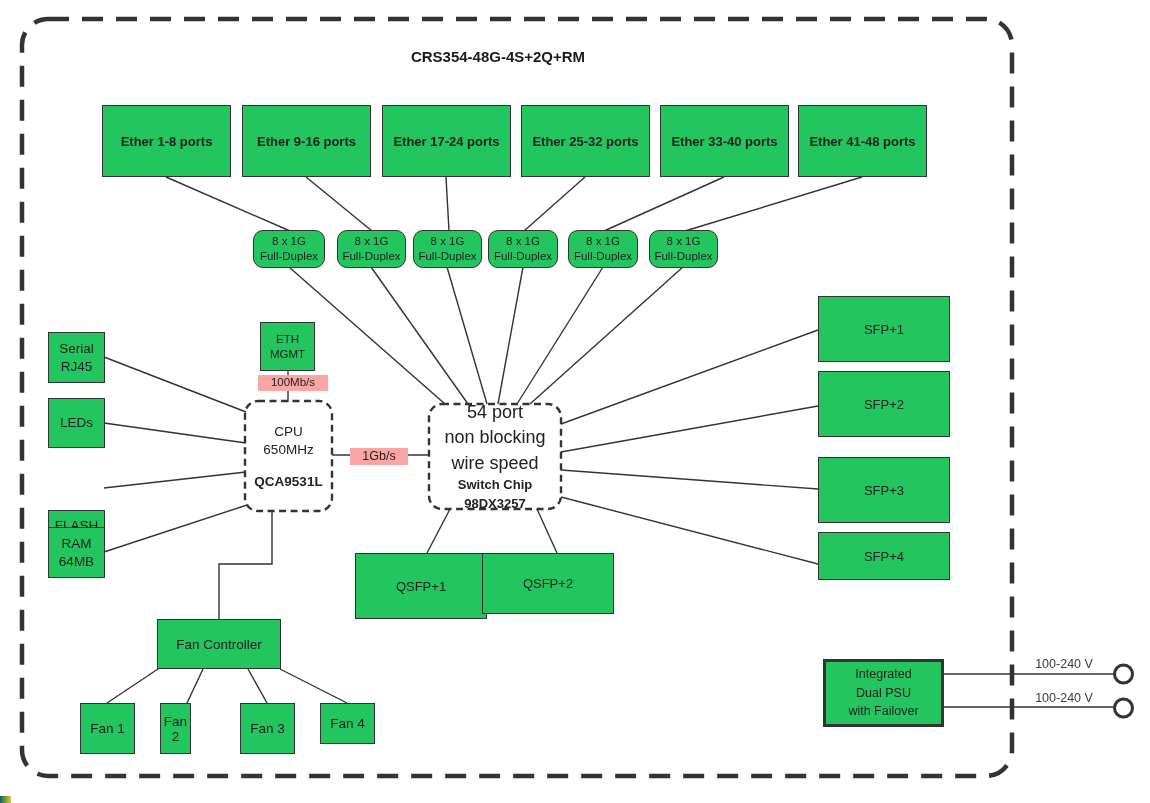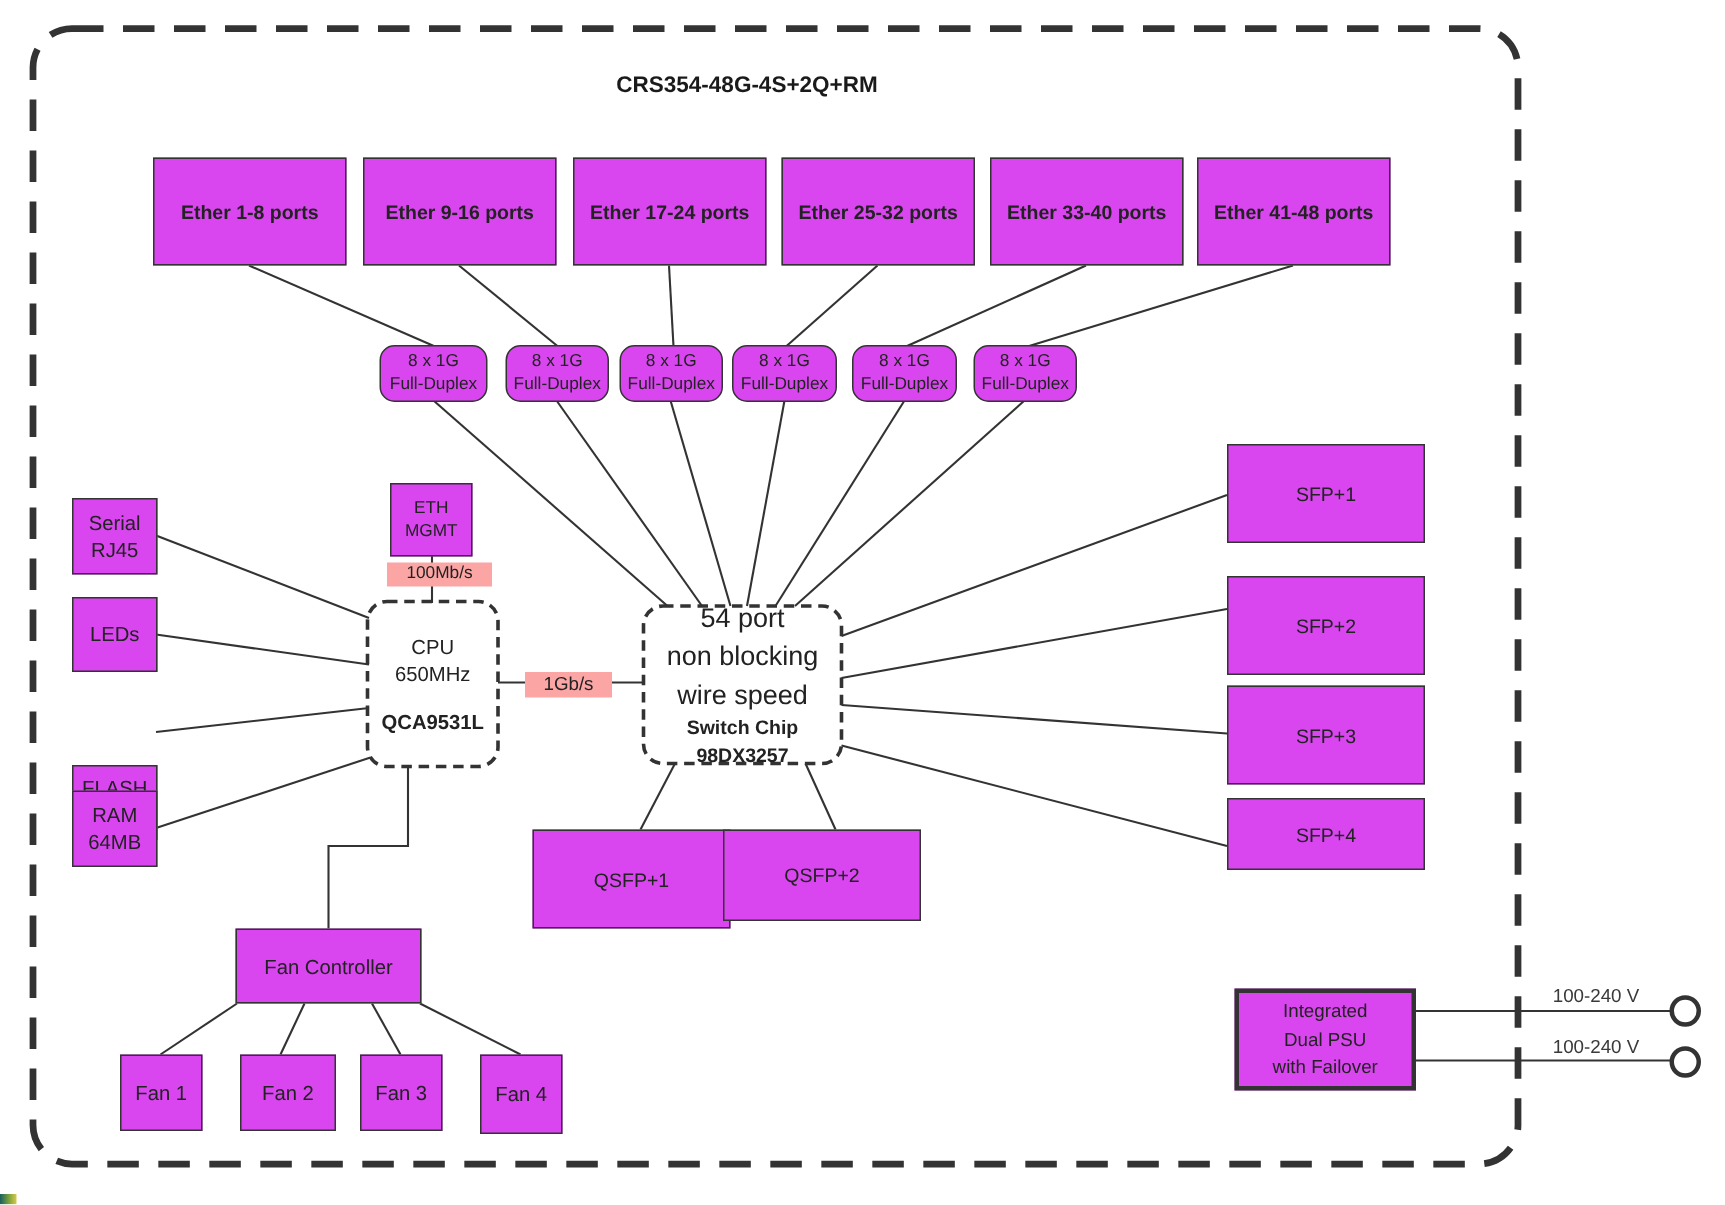--- a/index.html
+++ b/index.html
@@ -3,21 +3,21 @@
 <meta charset="utf-8">
 <style>
   html,body { margin:0; padding:0; background:#ffffff; }
   .canvas {
     position:relative; width:1150px; height:803px; background:#ffffff;
     font-family:"Liberation Sans", sans-serif; color:#222222; overflow:hidden;padding-left:36px;
   }
   .wires { position:absolute; left:0; top:0; width:1150px; height:803px; }
   .box {
     position:absolute; box-sizing:border-box; border:1.8px solid #333333;
-    background:#d946ef; display:flex; align-items:center; justify-content:center;
+    background:#22c55e; display:flex; align-items:center; justify-content:center;
     text-align:center;
   }
   .lbl { white-space:pre-line; display:block; }
   .ether  { font-weight:bold; font-size:13px; }
   .lane   { border-radius:10px; border-width:1.6px; font-size:11.5px; line-height:1.3; }
   .periph { font-size:13.5px; line-height:1.3; }
   .mgmt   { font-size:11.5px; line-height:1.3; border-width:1.6px; }
   .dashedbox {
     position:absolute; box-sizing:border-box; background:transparent;
     display:flex; flex-direction:column; align-items:center; justify-content:center;
@@ -190,43 +190,43 @@
   <div class="box port" style="left:355px; top:553px; width:132px; height:66px;">
     <span class="lbl">QSFP+1</span>
   </div>
   <div class="box port" style="left:482px; top:553px; width:132px; height:61px;">
     <span class="lbl">QSFP+2</span>
   </div>
 
   <div class="box port" style="left:818px; top:296px; width:132px; height:66px;">
     <span class="lbl">SFP+1</span>
   </div>
-  <div class="box port" style="left:818px; top:371px; width:132px; height:66px;margin-top:13px;">
+  <div class="box port" style="left:818px; top:371px; width:132px; height:66px;">
     <span class="lbl">SFP+2</span>
   </div>
   <div class="box port" style="left:818px; top:457px; width:132px; height:66px;">
     <span class="lbl">SFP+3</span>
   </div>
   <div class="box port" style="left:818px; top:532px; width:132px; height:48px;">
     <span class="lbl">SFP+4</span>
   </div>
 
   <div class="box fanctl" style="left:157px; top:619px; width:124px; height:50px;">
     <span class="lbl">Fan Controller</span>
   </div>
   <div class="box fan" style="left:80px; top:703px; width:55px; height:51px;">
     <span class="lbl">Fan 1</span>
   </div>
-  <div class="box fan" style="left:160px; top:703px; width:64px; height:51px;">
+  <div class="box fan" style="left:160px; top:703px; width:31px; height:51px;">
     <span class="lbl">Fan 2</span>
   </div>
   <div class="box fan" style="left:240px; top:703px; width:55px; height:51px;">
     <span class="lbl">Fan 3</span>
   </div>
-  <div class="box fan" style="left:320px; top:703px; width:55px; height:53px;align-items:center;">
+  <div class="box fan" style="left:320px; top:703px; width:55px; height:41px;align-items:center;">
     <span class="lbl">Fan 4</span>
   </div>
 
   <div class="box psu" style="left:823px; top:659px; width:121px; height:68px;">
     <span class="lbl">Integrated
 Dual PSU
 with Failover</span>
   </div>
   <div class="voltage" style="left:1020px; top:657px;">100-240 V</div>
   <div class="voltage" style="left:1020px; top:691px;">100-240 V</div>

